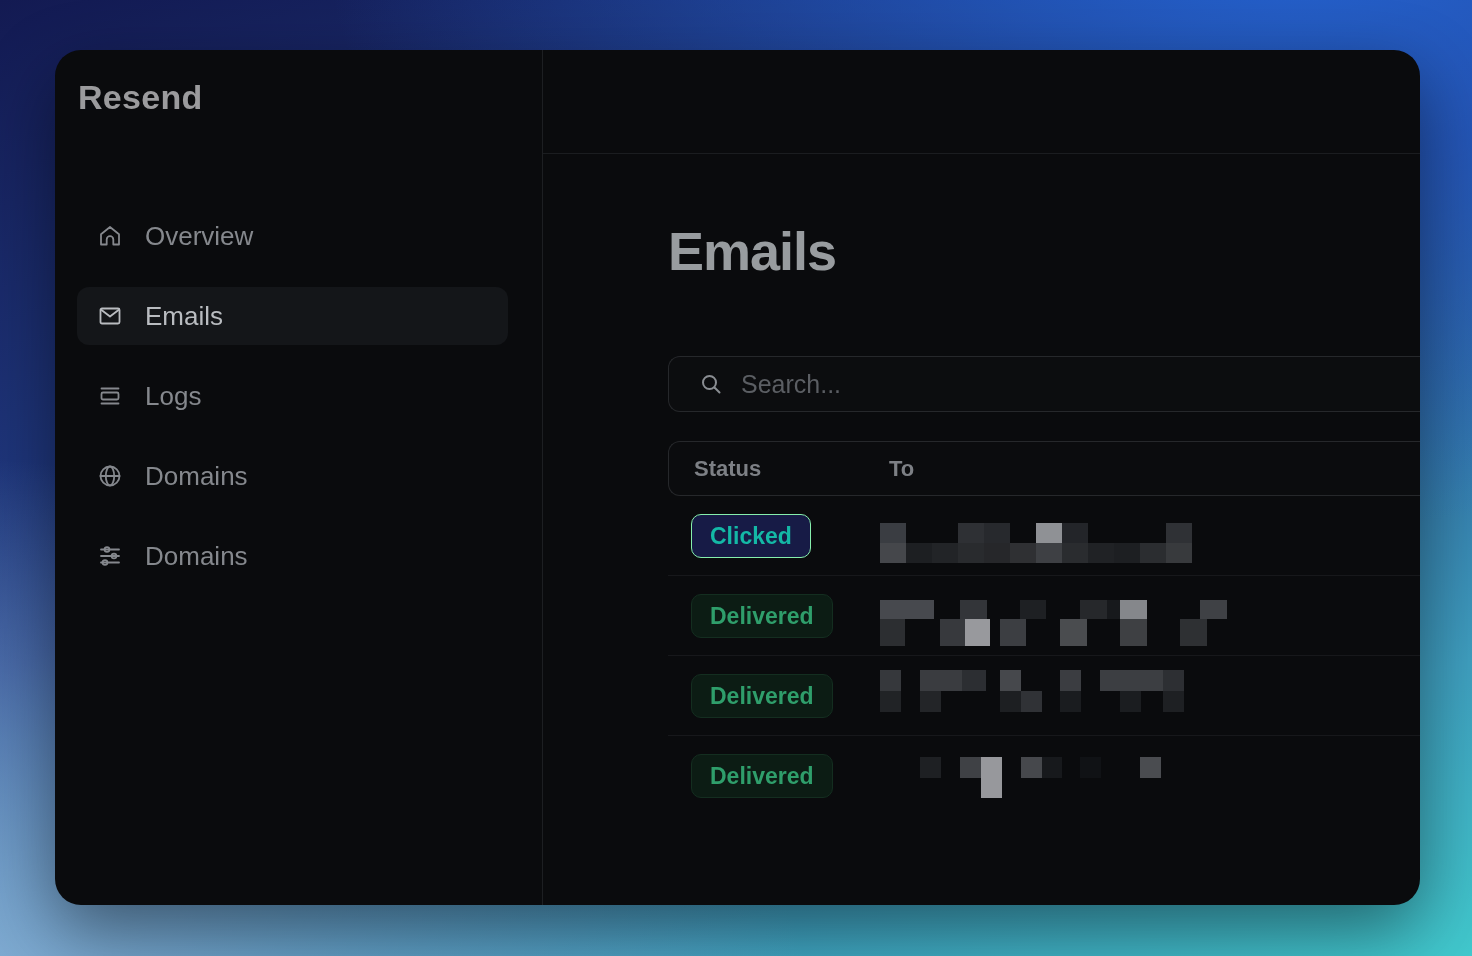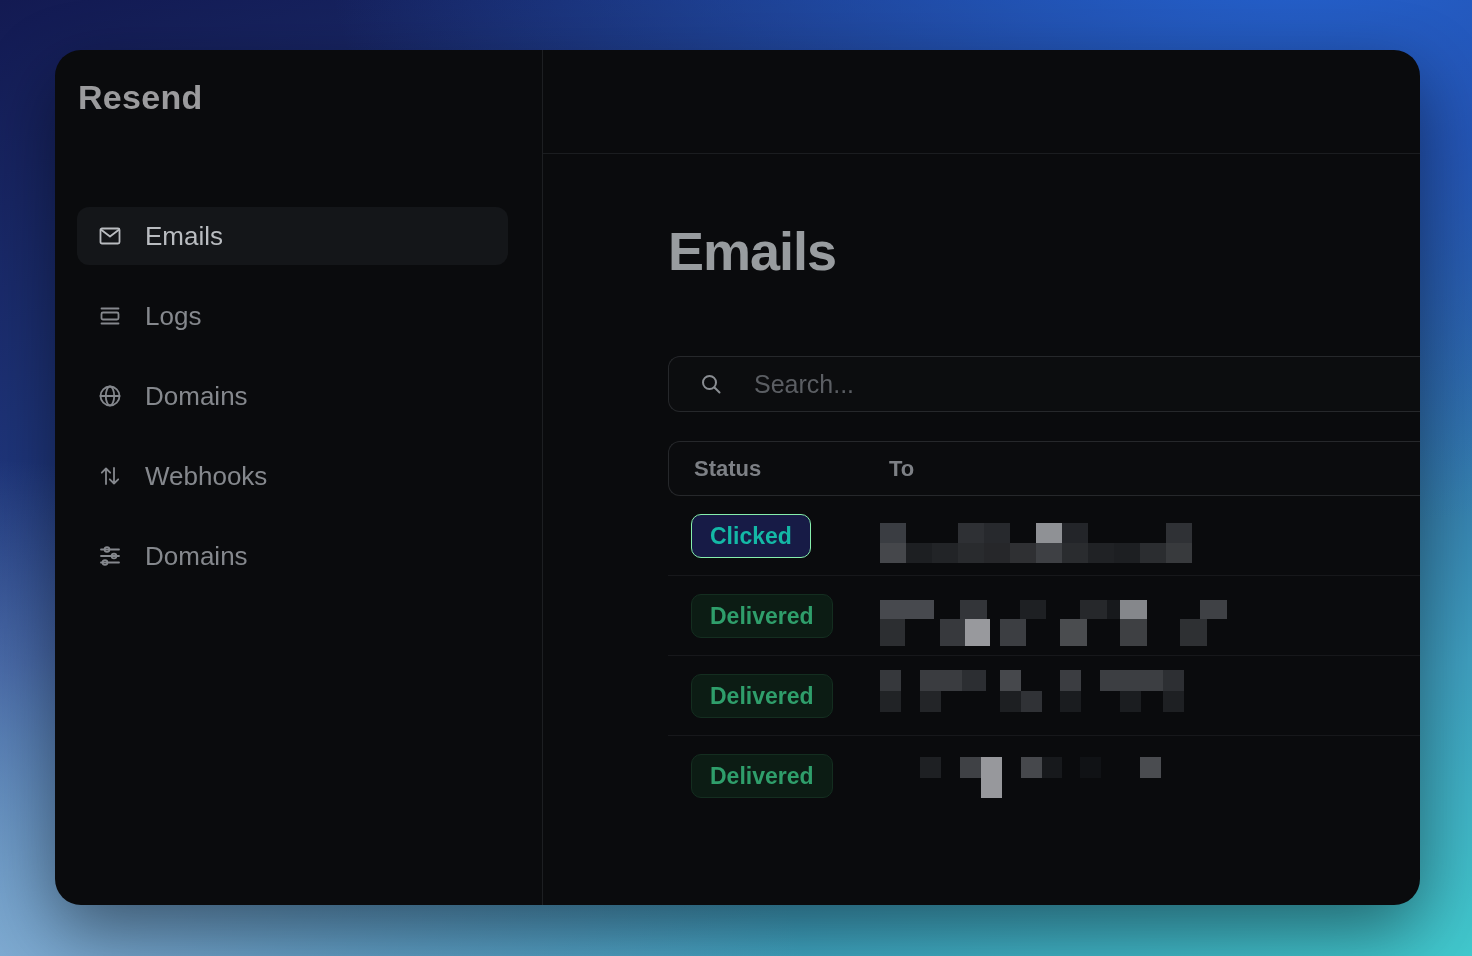--- a/index.html
+++ b/index.html
@@ -32,21 +32,21 @@
                   stroke-width:1.8; stroke-linecap:round; stroke-linejoin:round; }
 
   
   .main { flex:1; min-width:0; display:flex; flex-direction:column; }
   .topbar { height:104px; flex:none; border-bottom:1px solid #1b1d20; }
   .content { padding-left:125px; }
   .page-title { margin:70px 0 0; font-size:54px; line-height:54px; font-weight:700;
                 color:#989c9f; letter-spacing:-1px; }
 
   .search {
-    margin-top:78px; height:56px; display:flex; align-items:center; gap:29px;
+    margin-top:78px; height:56px; display:flex; align-items:center; gap:16px;
     padding-left:30px; background:#0c0d0f;
     border:1px solid #26282b; border-right:none; border-radius:12px 0 0 12px;
   }
   .search svg { width:24px; height:24px; stroke:#8a8d92; fill:none; stroke-width:2;
                 stroke-linecap:round; }
   .search input {
     flex:1; background:transparent; border:none; outline:none;
     color:#a2a5aa; font-size:25px; font-family:inherit;
   }
   .search input::placeholder { color:#5b5e63; }
@@ -77,20 +77,26 @@
 </head>
 <body>
 
 <div class="window">
 
   <aside class="sidebar">
     <h2 class="logo">Resend</h2>
 
     <nav class="nav">
 
+      <div class="nav-item">
+        <svg viewBox="0 0 26 26">
+          <path d="M4 11.2 L13 4 L22 11.2 V21.5 H16.3 V16.5 a3.3 3.3 0 0 0 -6.6 0 V21.5 H4 Z"></path>
+        </svg>
+        <span>Overview</span>
+      </div>
 
       <div class="nav-item active">
         <svg viewBox="0 0 26 26">
           <rect x="3.5" y="5.5" width="19" height="15" rx="1.5"></rect>
           <path d="M4.5 7 L13 13.5 L21.5 7"></path>
         </svg>
         <span>Emails</span>
       </div>
 
       <div class="nav-item">
@@ -105,27 +111,20 @@
       <div class="nav-item">
         <svg viewBox="0 0 26 26">
           <circle cx="13" cy="13" r="9.5"></circle>
           <ellipse cx="13" cy="13" rx="4.2" ry="9.5"></ellipse>
           <path d="M3.5 13 H22.5"></path>
         </svg>
         <span>Domains</span>
       </div>
 
 
-      <div class="nav-item">
-        <svg viewBox="0 0 26 26">
-          <path d="M9 21 V5.5 M9 5.5 L4.8 9.7 M9 5.5 L13.2 9.7"></path>
-          <path d="M17 5 V20.5 M17 20.5 L12.8 16.3 M17 20.5 L21.2 16.3"></path>
-        </svg>
-        <span>Webhooks</span>
-      </div>
 
       <div class="nav-item">
         <svg viewBox="0 0 26 26">
           <path d="M4 6.5 H22"></path>
             <circle cx="10" cy="6.5" r="2.4"></circle>
           <path d="M4 13 H22"></path>
             <circle cx="17" cy="13" r="2.4"></circle>
           <path d="M4 19.5 H22"></path>
             <circle cx="8" cy="19.5" r="2.4"></circle>
         </svg>

